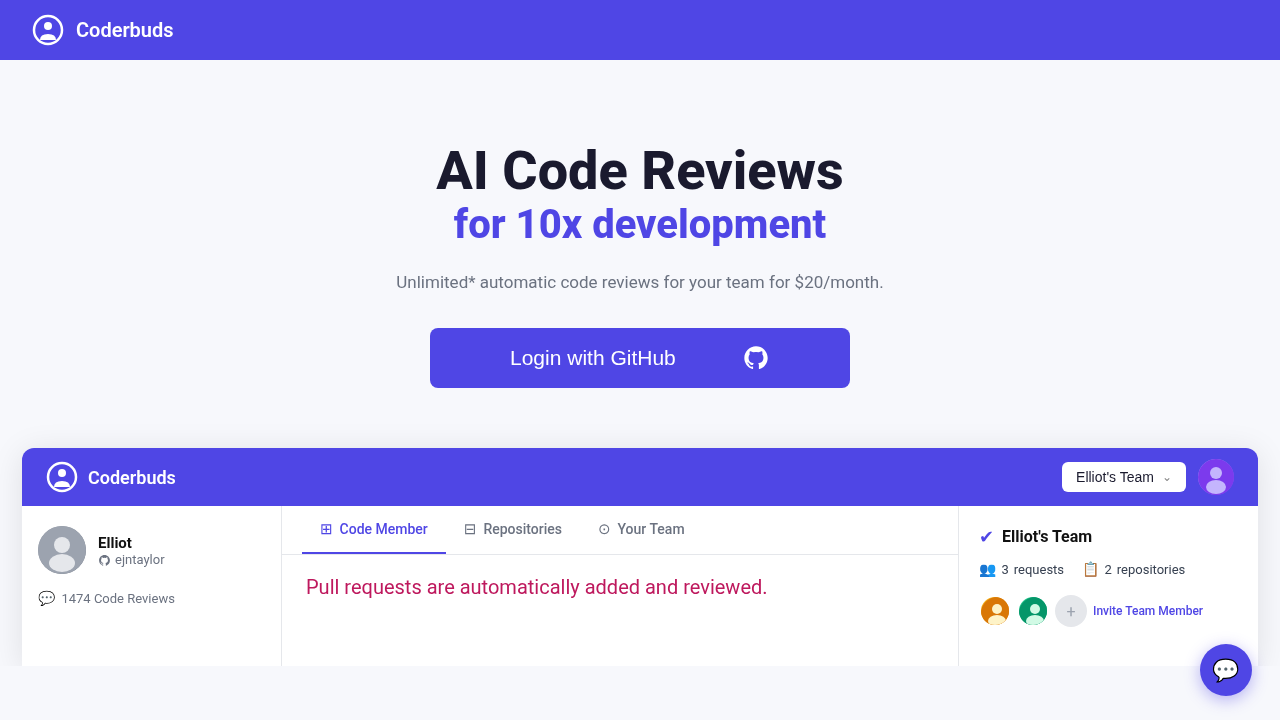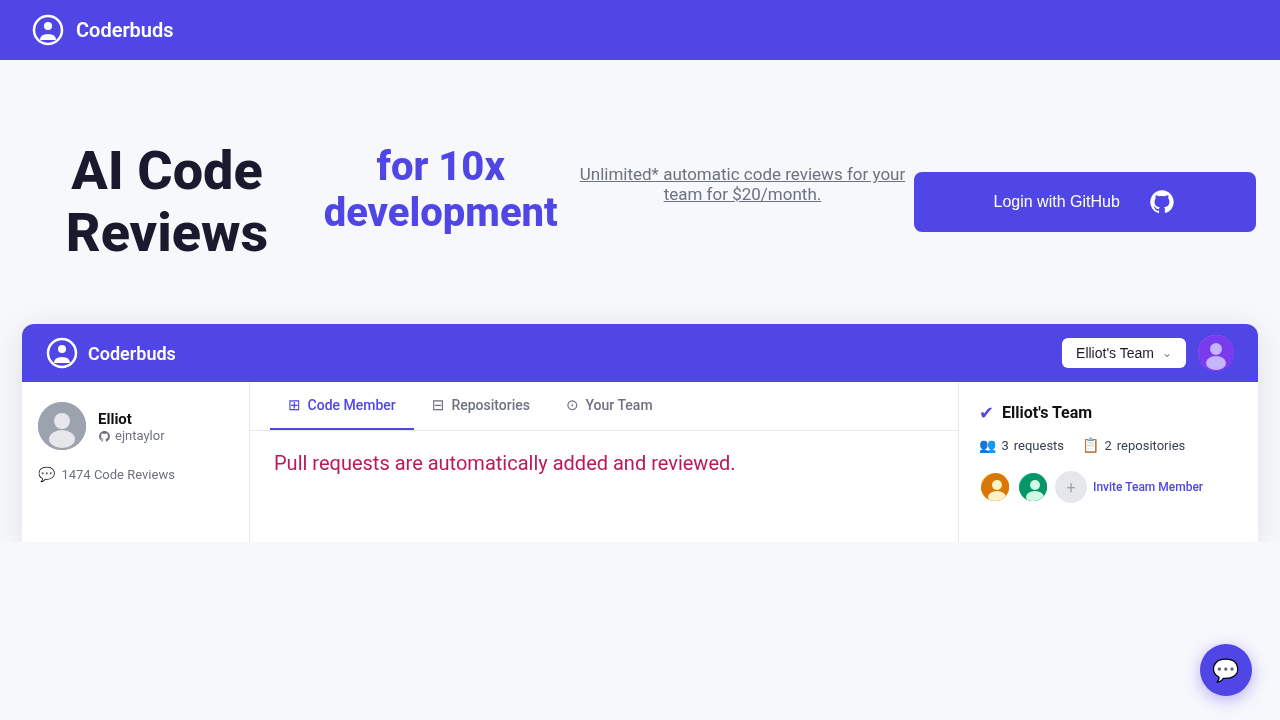--- a/index.html
+++ b/index.html
@@ -23,20 +23,21 @@
     }
     .logo-icon {
       width: 32px;
       height: 32px;
       fill: #fff;
     }
 
     
     .hero {
       display: flex;
+      flex-direction: column;
       align-items: center;
       padding: 80px 24px 60px;
       text-align: center;
     }
     .hero-title-dark {
       font-size: 54px;
       font-weight: 800;
       color: #1a1a2e;
       line-height: 1.15;
     }
@@ -44,29 +45,28 @@
       font-size: 40px;
       font-weight: 800;
       color: #4f46e5;
       line-height: 1.15;
       margin-bottom: 24px;
     }
     .hero-subtitle {
       font-size: 17px;
       color: #6b7280;
       margin-bottom: 36px;
-      text-decoration: underline;
     }
     .github-login-btn {
       background: #4f46e5;
       color: #fff;
       border: none;
       border-radius: 8px;
       padding: 16px 80px;
-      font-size: 16px;
+      font-size: 21px;
       font-weight: 500;
       cursor: pointer;
       display: flex;
       align-items: center;
       gap: 16px;
       width: 420px;
       justify-content: space-between;
     }
     .github-btn-icon {
       width: 28px;
@@ -137,21 +137,21 @@
 
     
     .preview-body {
       display: flex;
       background: #fff;
       min-height: 160px;
     }
 
     
     .preview-sidebar {
-      width: 228px;
+      width: 260px;
       border-right: 1px solid #e5e7eb;
       padding: 20px 16px;
       flex-shrink: 0;
     }
     .sidebar-user {
       display: flex;
       align-items: center;
       gap: 12px;
       margin-bottom: 16px;
     }

